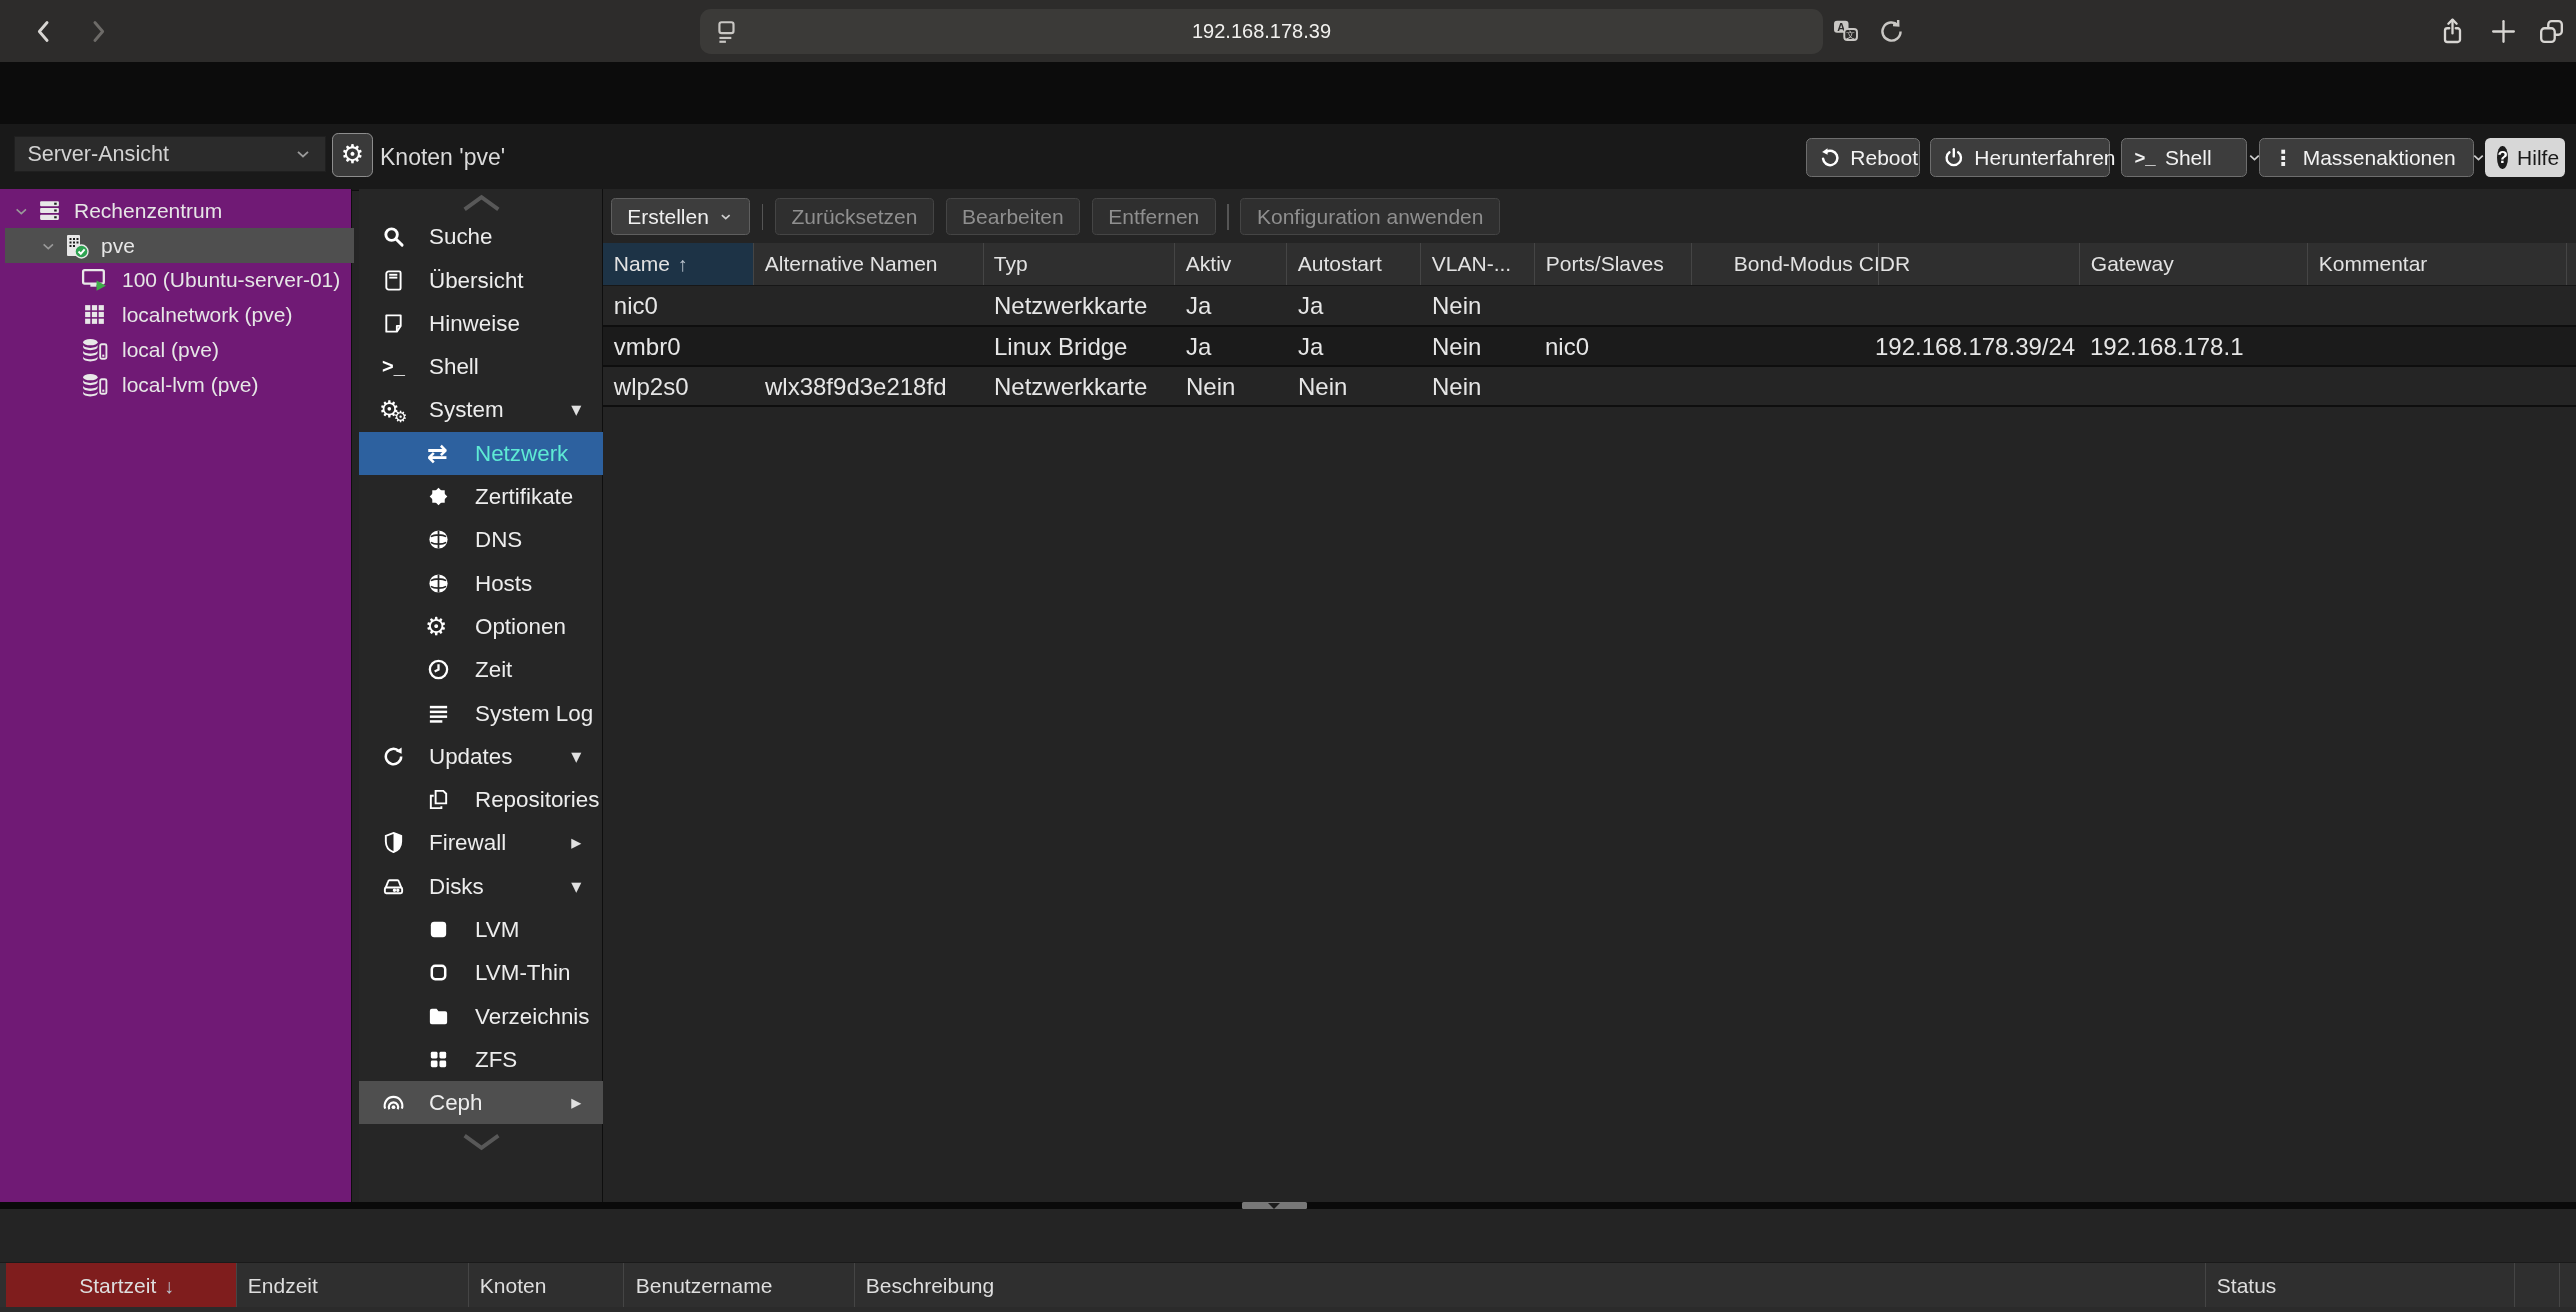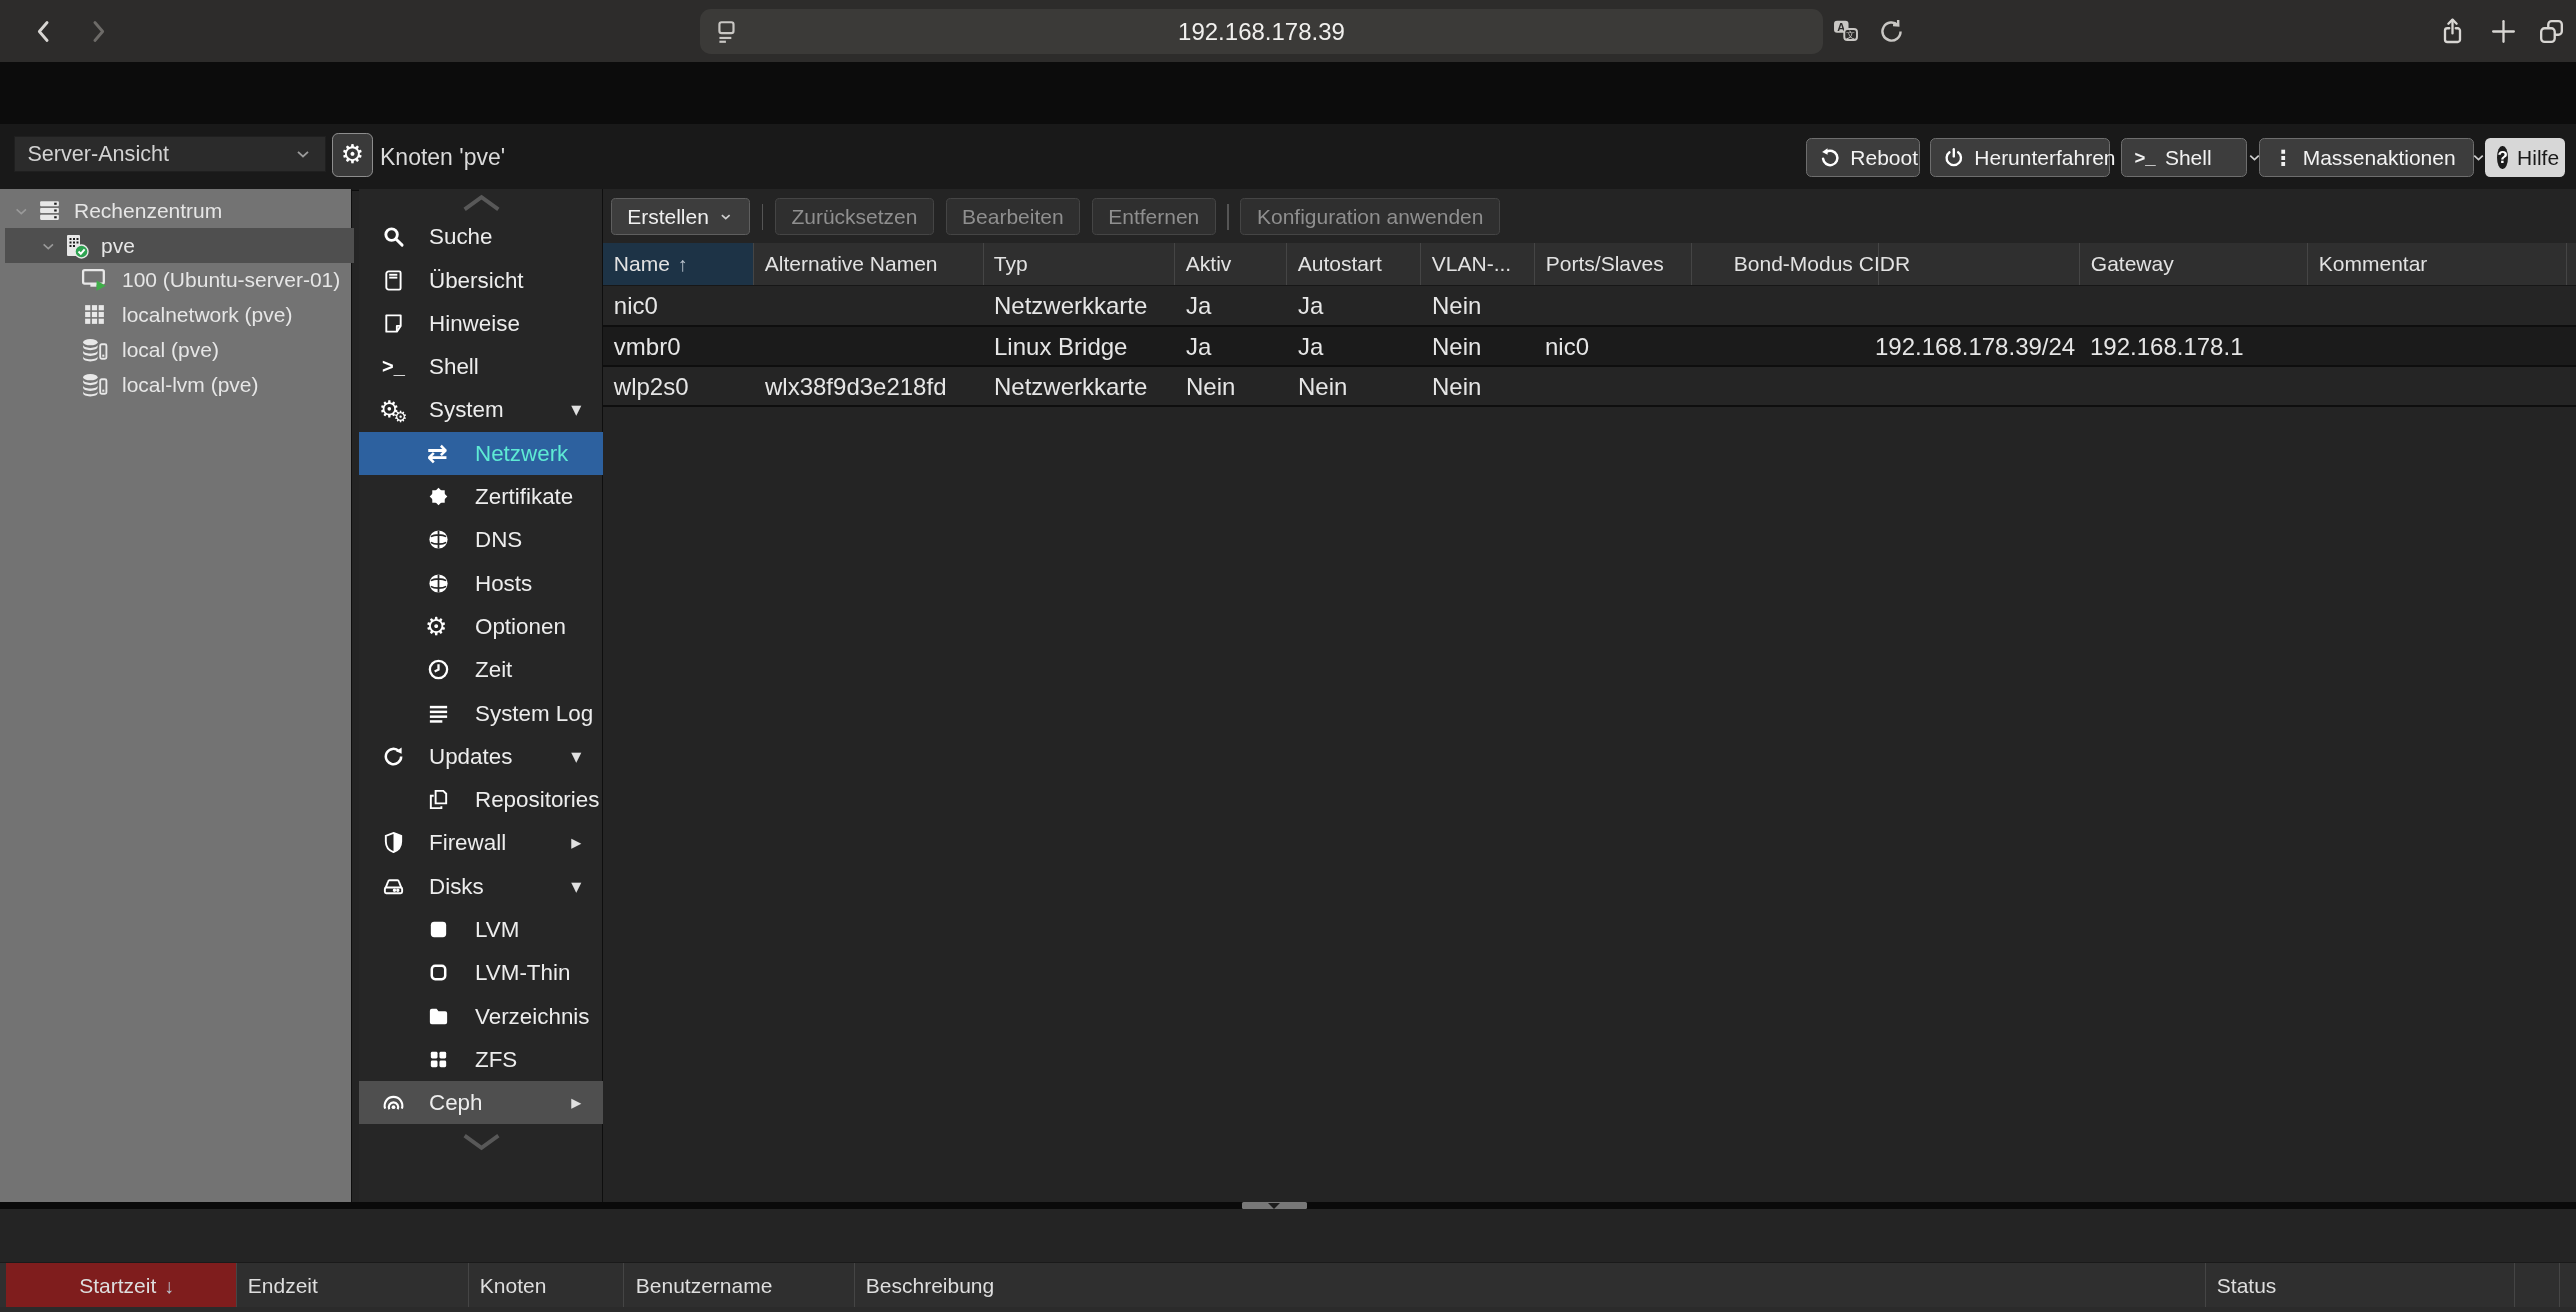--- a/index.html
+++ b/index.html
@@ -7,21 +7,21 @@
           font-family:"Liberation Sans","DejaVu Sans",sans-serif;
           background:#242424;color:#e6e6e6;-webkit-font-smoothing:antialiased;}
   .abs{position:absolute;}
   svg{display:block;}
 
   
   #browser-bar{position:absolute;left:0;top:0;width:2576px;height:62px;background:#2d2c2b;border-bottom:0.8px solid #070707;}
   .chrome-btn{position:absolute;top:15.5px;width:31px;height:31px;color:#d8d6d3;cursor:default;}
   .chrome-btn.dim{color:#6d6b68;}
   #url-field{position:absolute;left:700px;top:8.5px;width:1123px;height:45px;background:#3b3a38;border-radius:10.8px;}
-  #url-text{position:absolute;left:0;right:0;top:0;line-height:45px;text-align:center;font-size:24px;color:#f1f0ee;}
+  #url-text{position:absolute;left:0;right:0;top:0;line-height:45px;text-align:center;font-size:20px;color:#f1f0ee;}
 
   
   #pve-header{position:absolute;left:0;top:62px;width:2576px;height:62px;background:#0c0c0c;}
   #brand{position:absolute;left:17px;top:70px;height:46px;display:flex;align-items:center;}
   .brand-word{font-size:36px;font-weight:bold;letter-spacing:0.8px;line-height:46px;}
   .brand-white{color:#ffffff;} .brand-orange{color:#e57000;}
   #product-name{position:absolute;left:328px;top:62px;line-height:62px;font-size:24px;color:#f2f2f2;}
   #global-search{position:absolute;left:990px;top:76px;width:563px;height:36px;background:#3f3f3f;border:0.8px solid #4a4a4a;
                  border-radius:3.1px;color:#e8e8e8;font-size:21.6px;padding:0 12.4px;outline:none;box-sizing:border-box;}
   #global-search::placeholder{color:#a2a2a2;}
@@ -38,21 +38,21 @@
   #view-select .chev{margin-left:auto;color:#9a9a9a;}
   #view-gear{position:absolute;left:332px;top:8.5px;width:39px;height:42px;border:1.5px solid #8e8e8e;border-radius:6.2px;
              background:#3a3a3a;color:#fff;display:flex;align-items:center;justify-content:center;font-size:26px;}
   #node-title{position:absolute;left:380px;top:0;line-height:66px;font-size:23px;color:#dadada;}
   .act-btn{position:absolute;top:14px;height:39px;background:#3d3d3d;border:1.5px solid #6e6e6e;border-radius:5.4px;
            color:#f2f2f2;font-size:21px;display:flex;align-items:center;gap:9.3px;padding:0 12.4px;box-sizing:border-box;}
   .act-btn.light{background:#d7d7d7;color:#1a1a1a;border:none;}
   .split-div{width:1.5px;height:26px;background:#6e6e6e;margin:0 7.7px;}
 
   
-  #tree-panel{position:absolute;left:0;top:189px;width:352px;height:1013px;background:#737373;border-right:0.8px solid #0e0e0e;box-sizing:border-box;}
+  #tree-panel{position:absolute;left:0;top:189px;width:352px;height:1013px;background:#701a75;border-right:0.8px solid #0e0e0e;box-sizing:border-box;}
   .tree-row{position:absolute;left:0;width:359px;height:35px;font-size:21px;color:#e6e6e6;}
   .tree-row .lbl{position:absolute;top:0;line-height:35px;white-space:nowrap;}
   .tree-sel{position:absolute;left:4.6px;right:4.6px;top:0;height:35px;background:#4f4f4f;}
   .texp{position:absolute;top:9.3px;color:#9a9a9a;}
 
   
   #nav-panel{position:absolute;left:359px;top:189px;width:244px;height:1013px;background:#262626;border-right:0.8px solid #0e0e0e;box-sizing:border-box;}
   .nav-item{position:absolute;left:0;width:244px;height:43px;font-size:22.4px;color:#ededed;}
   .nav-item .lbl{position:absolute;top:0;line-height:43px;white-space:nowrap;}
   .nav-item .nico{position:absolute;top:10px;color:#ffffff;}

